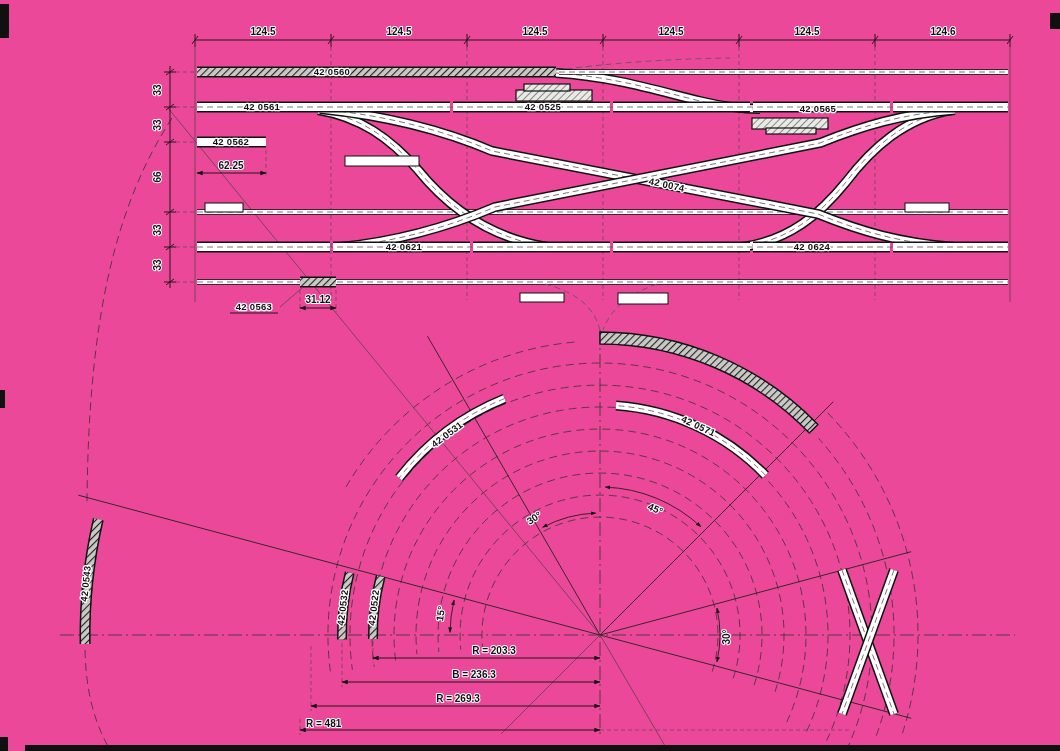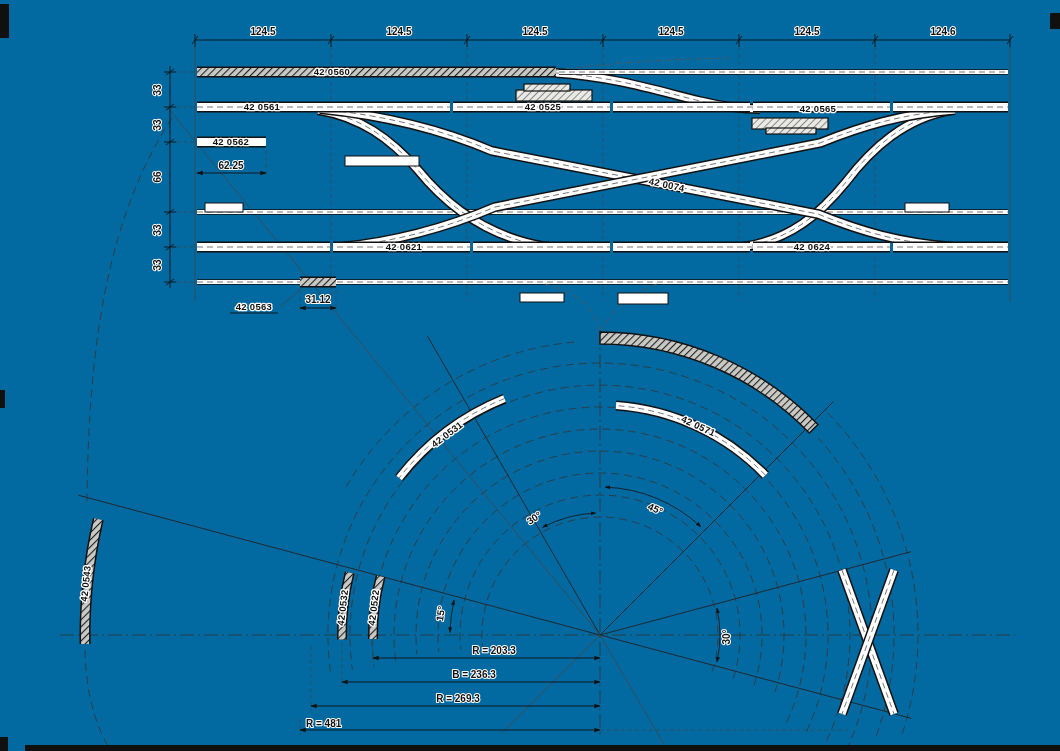--- a/index.html
+++ b/index.html
@@ -1,16 +1,16 @@
 <!DOCTYPE html>
 <html><head>
 <meta charset="utf-8">
 <style>
   html,body{margin:0;padding:0;background:#e8e8e4;}
-  #page{width:1060px;height:751px;background:#0369a1;position:relative;overflow:hidden;}
+  #page{width:1060px;height:751px;background:#ec4899;position:relative;overflow:hidden;}
   svg{display:block;}
   svg text{font-family:"Liberation Sans",sans-serif;fill:#111;}
   .dim{font-size:10px;font-weight:bold;text-anchor:middle;paint-order:stroke;stroke:#fff;stroke-width:2px;stroke-linejoin:round;}
   .dimL{text-anchor:start;}
   .lbl{font-size:9.5px;font-weight:bold;letter-spacing:.3px;text-anchor:middle;paint-order:stroke;stroke:#fff;stroke-width:2.6px;stroke-linejoin:round;}
   .tc{stroke:#111;stroke-width:10;fill:none;stroke-linecap:butt;}
   .tc2{stroke:#111;stroke-width:11;fill:none;}
   .ti{stroke:#fff;stroke-width:7;fill:none;}
   .ti2{stroke:#fff;stroke-width:8;fill:none;}
   .hD{stroke:url(#hatchD);fill:none;}

